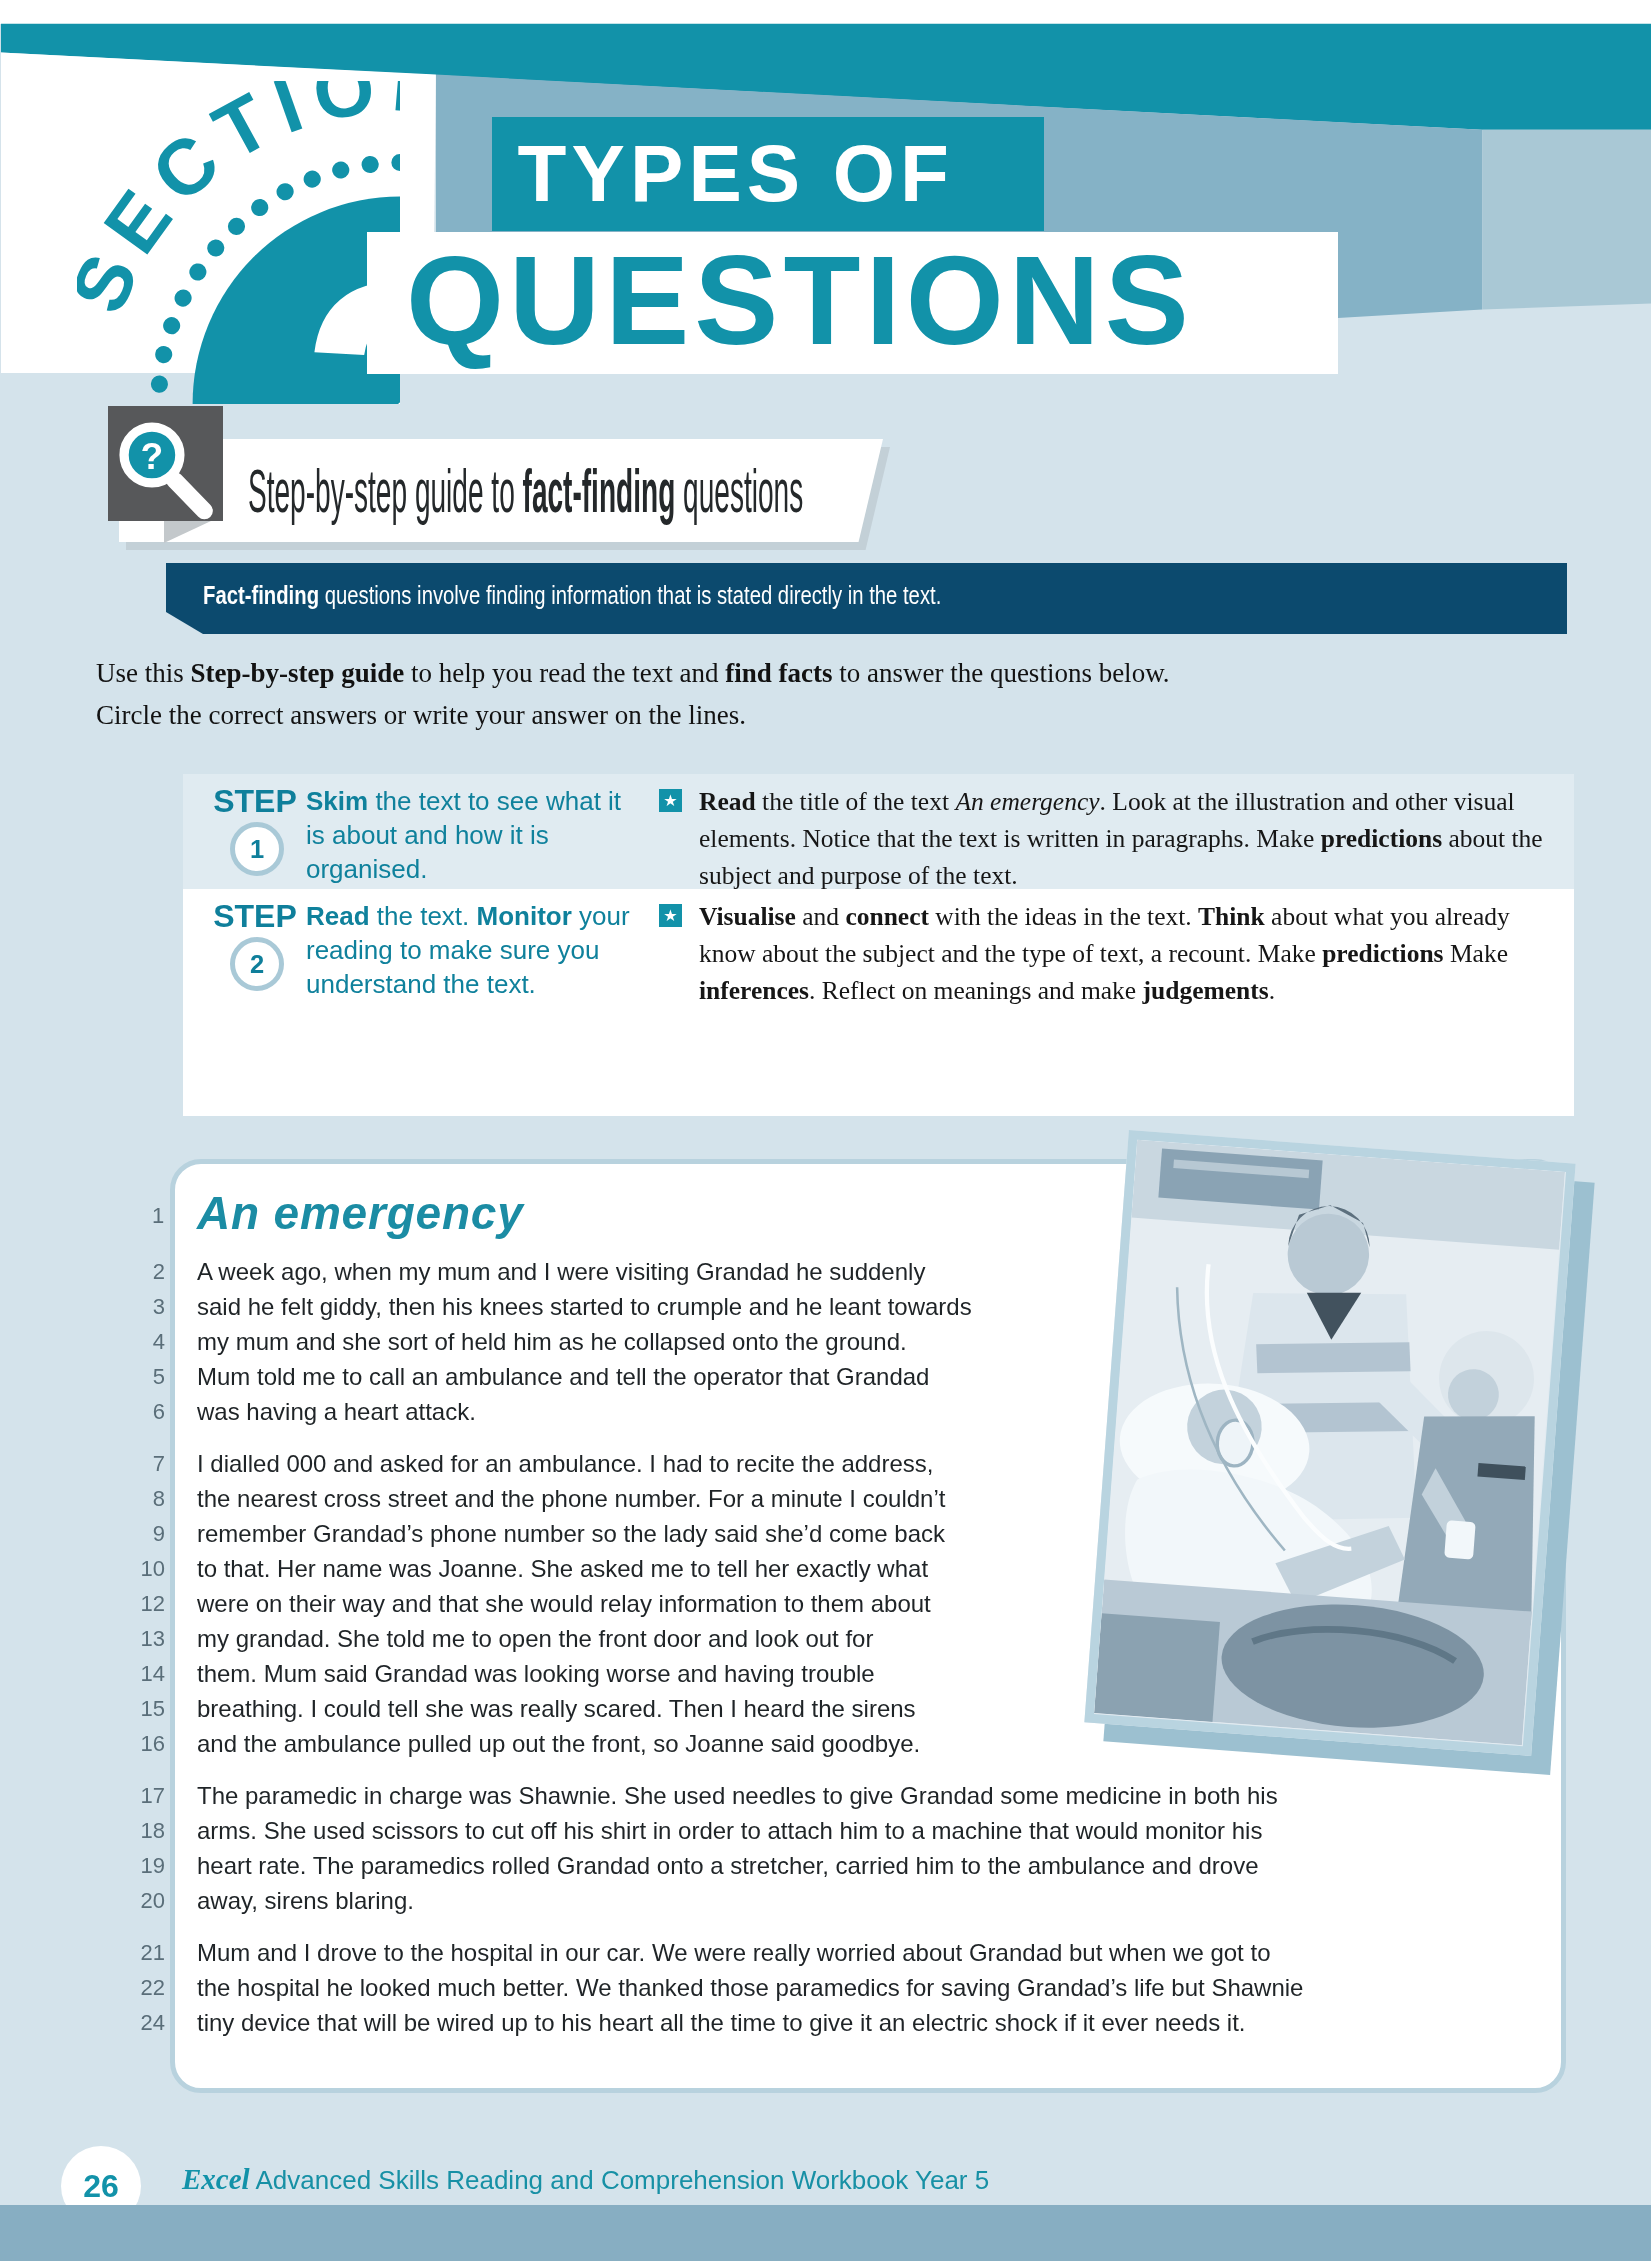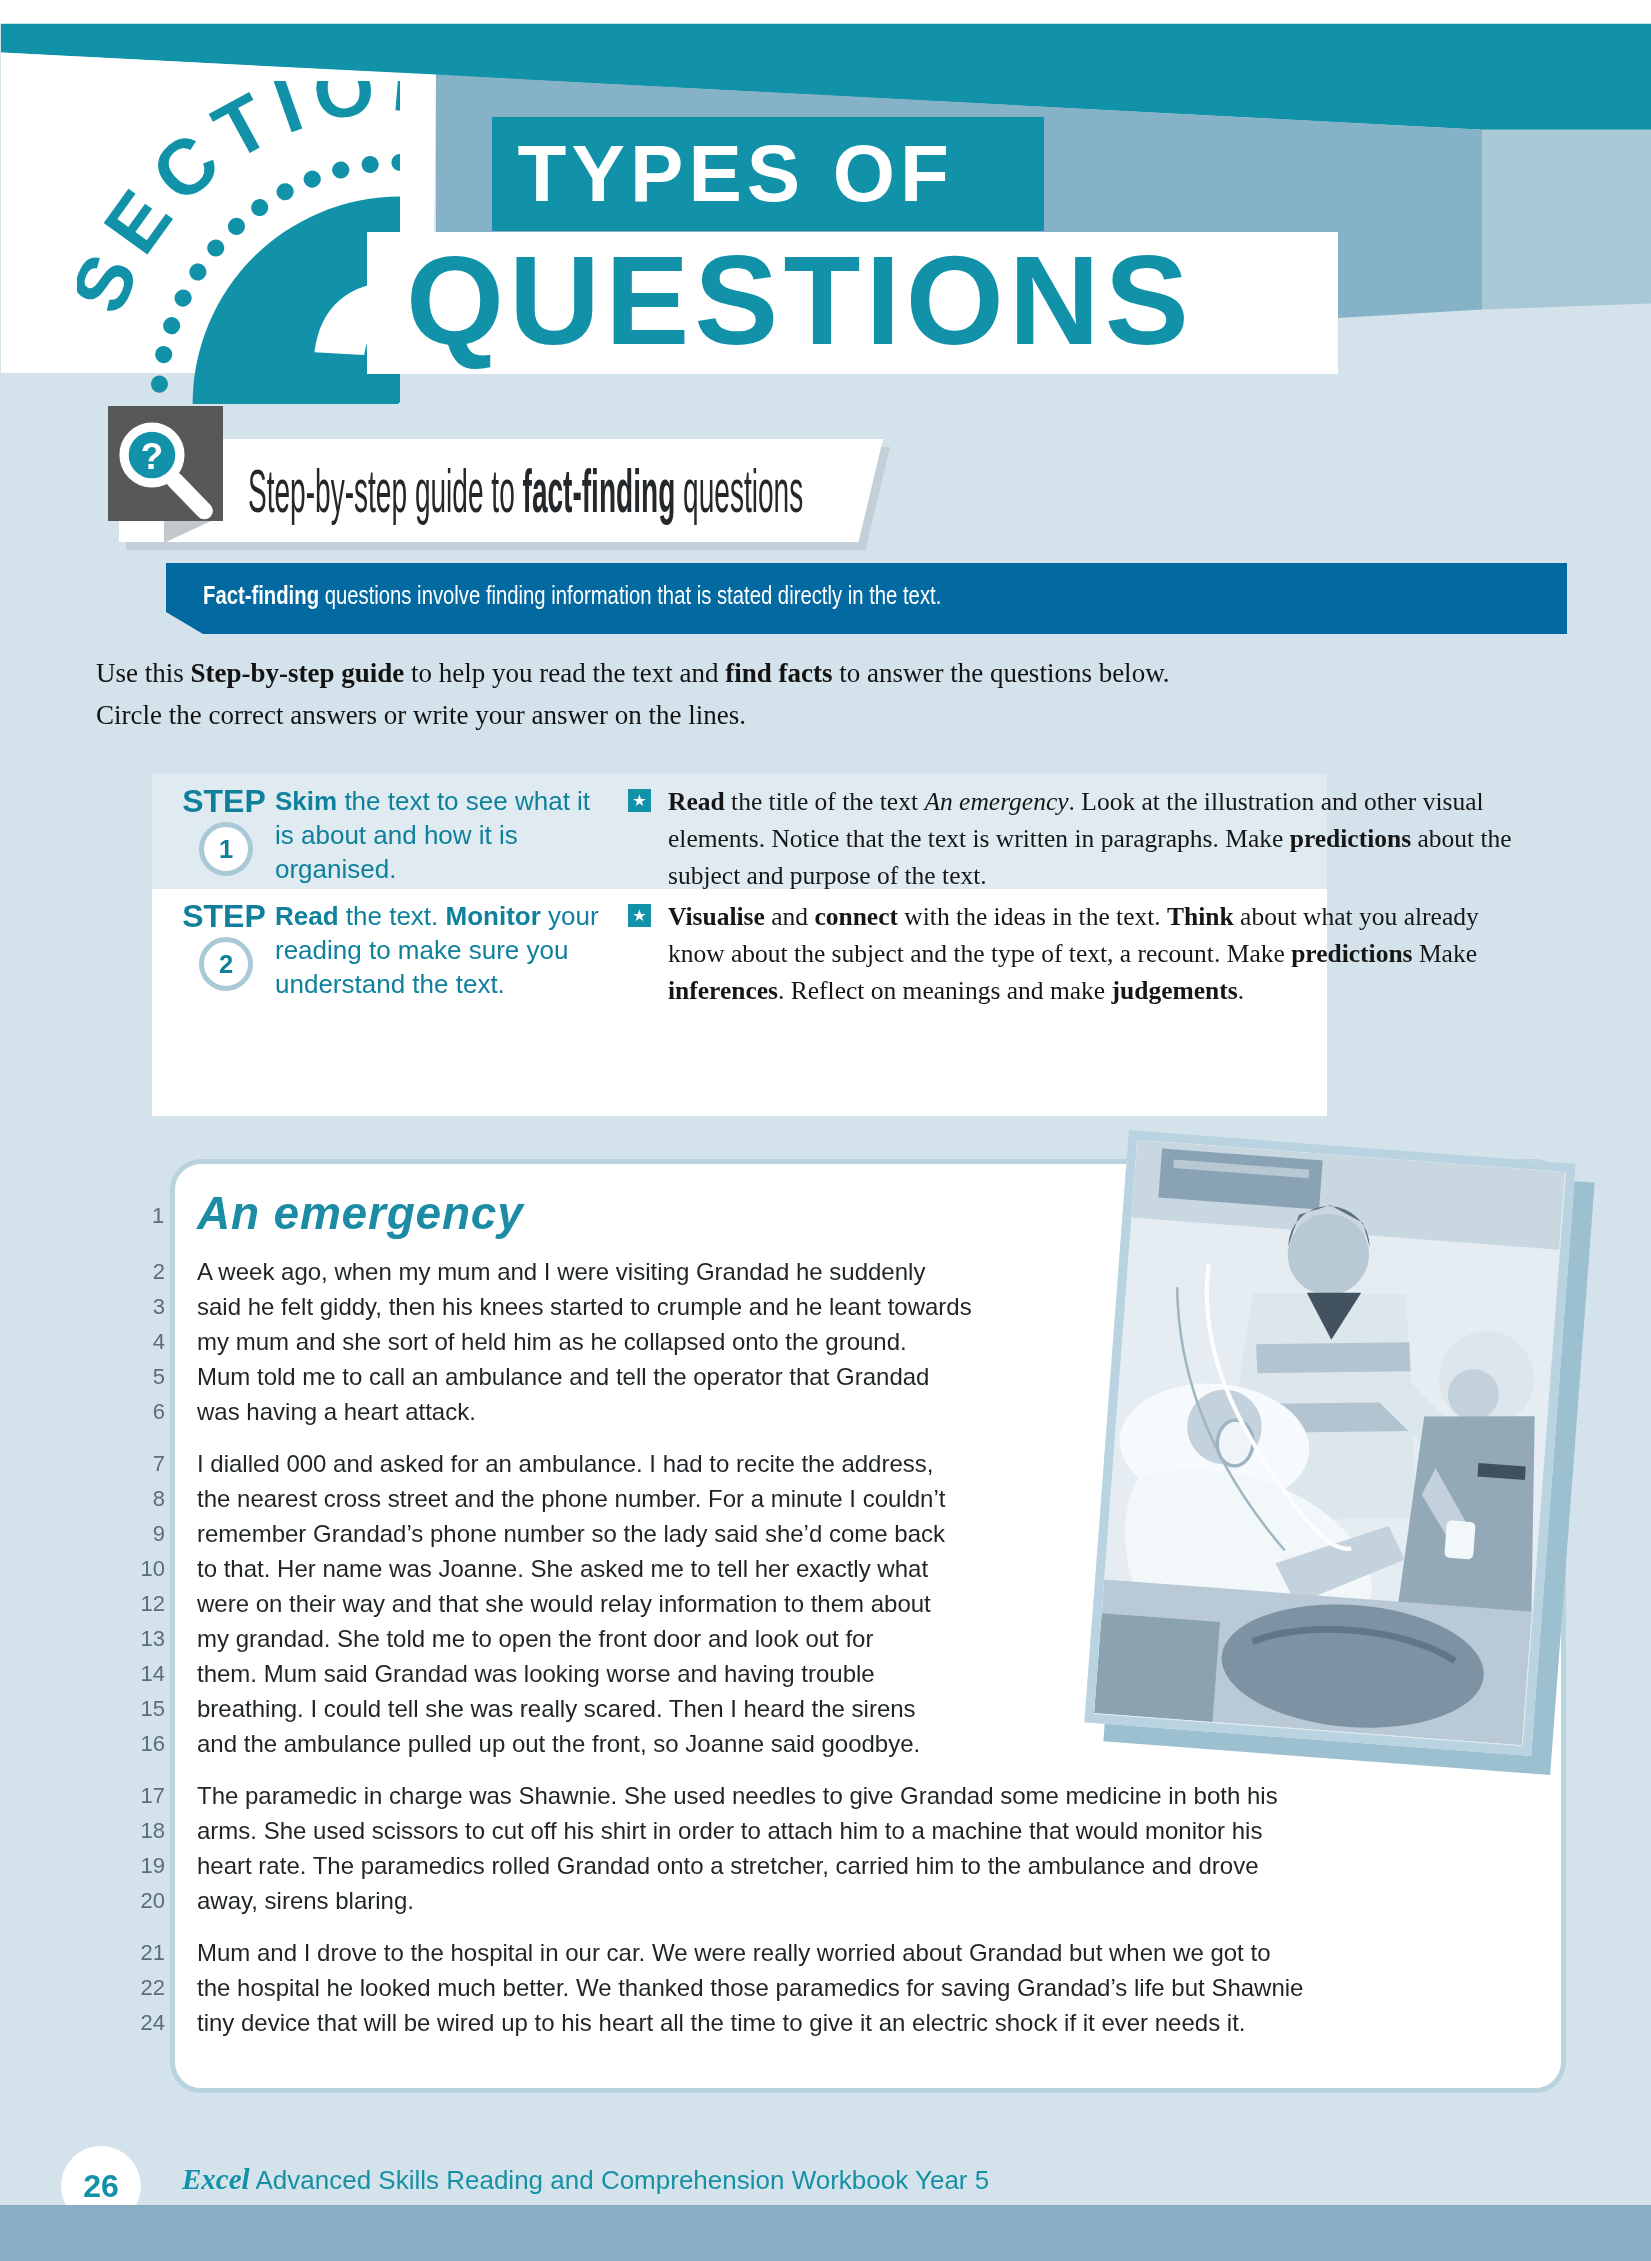--- a/index.html
+++ b/index.html
@@ -22,32 +22,32 @@
              clip-path:polygon(0 0,100% 0,96.8% 100%,0 100%);}
   .head-banner{position:absolute;left:119px;top:439px;width:764px;height:103px;background:#ffffff;
              clip-path:polygon(0 0,100% 0,96.8% 100%,0 100%);}
   .head-text{position:absolute;left:248px;top:451px;font-size:61px;line-height:81px;color:#24282a;
              white-space:nowrap;transform:scaleX(0.46);transform-origin:0 0;}
   .head-text .b{font-weight:bold;}
   .mag-square{position:absolute;left:108px;top:406px;width:115px;height:115px;background:#57585a;}
   .mag-fold{position:absolute;left:164px;top:521px;width:0;height:0;
             border-top:22px solid #c3c8cb;border-right:47px solid transparent;}
 
-  .fact-banner{position:absolute;left:166px;top:563px;width:1401px;height:71px;background:#0369a1;
+  .fact-banner{position:absolute;left:166px;top:563px;width:1401px;height:71px;background:#0c4a6e;
              clip-path:polygon(0 0,100% 0,100% 100%,37px 100%,0 calc(100% - 22px));}
   .fact-text{position:absolute;left:37px;top:17px;font-size:26px;color:#ffffff;white-space:nowrap;
              transform:scaleX(0.78);transform-origin:0 0;}
   .fact-text .b{font-weight:bold;}
 
   .intro{position:absolute;left:96px;top:652px;font-family:"Liberation Serif",serif;
          font-size:27px;line-height:42px;color:#121212;white-space:nowrap;}
   .intro .b{font-weight:bold;}
 
   
-  .step-table{position:absolute;left:152px;top:774px;width:1175px;}
+  .step-table{position:absolute;left:183px;top:774px;width:1391px;}
   .step-row{position:relative;}
   .row1{height:115px;background:#e0ebf1;}
   .row2{height:227px;background:#ffffff;}
   .step-label{position:absolute;left:21px;top:8.5px;width:102px;text-align:center;
               color:#0f7f9b;font-weight:bold;font-size:32px;}
   .step-circle{position:absolute;left:47px;top:48px;width:44px;height:44px;border:5.1px solid #a9c9d7;
               border-radius:50%;background:#fff;color:#0f7f9b;font-weight:bold;font-size:25.5px;
               text-align:center;line-height:44px;}
   .step-col2{position:absolute;left:123px;top:10.2px;width:340px;color:#0f819c;font-size:26px;line-height:34px;}
   .step-col2 .b{font-weight:bold;}

